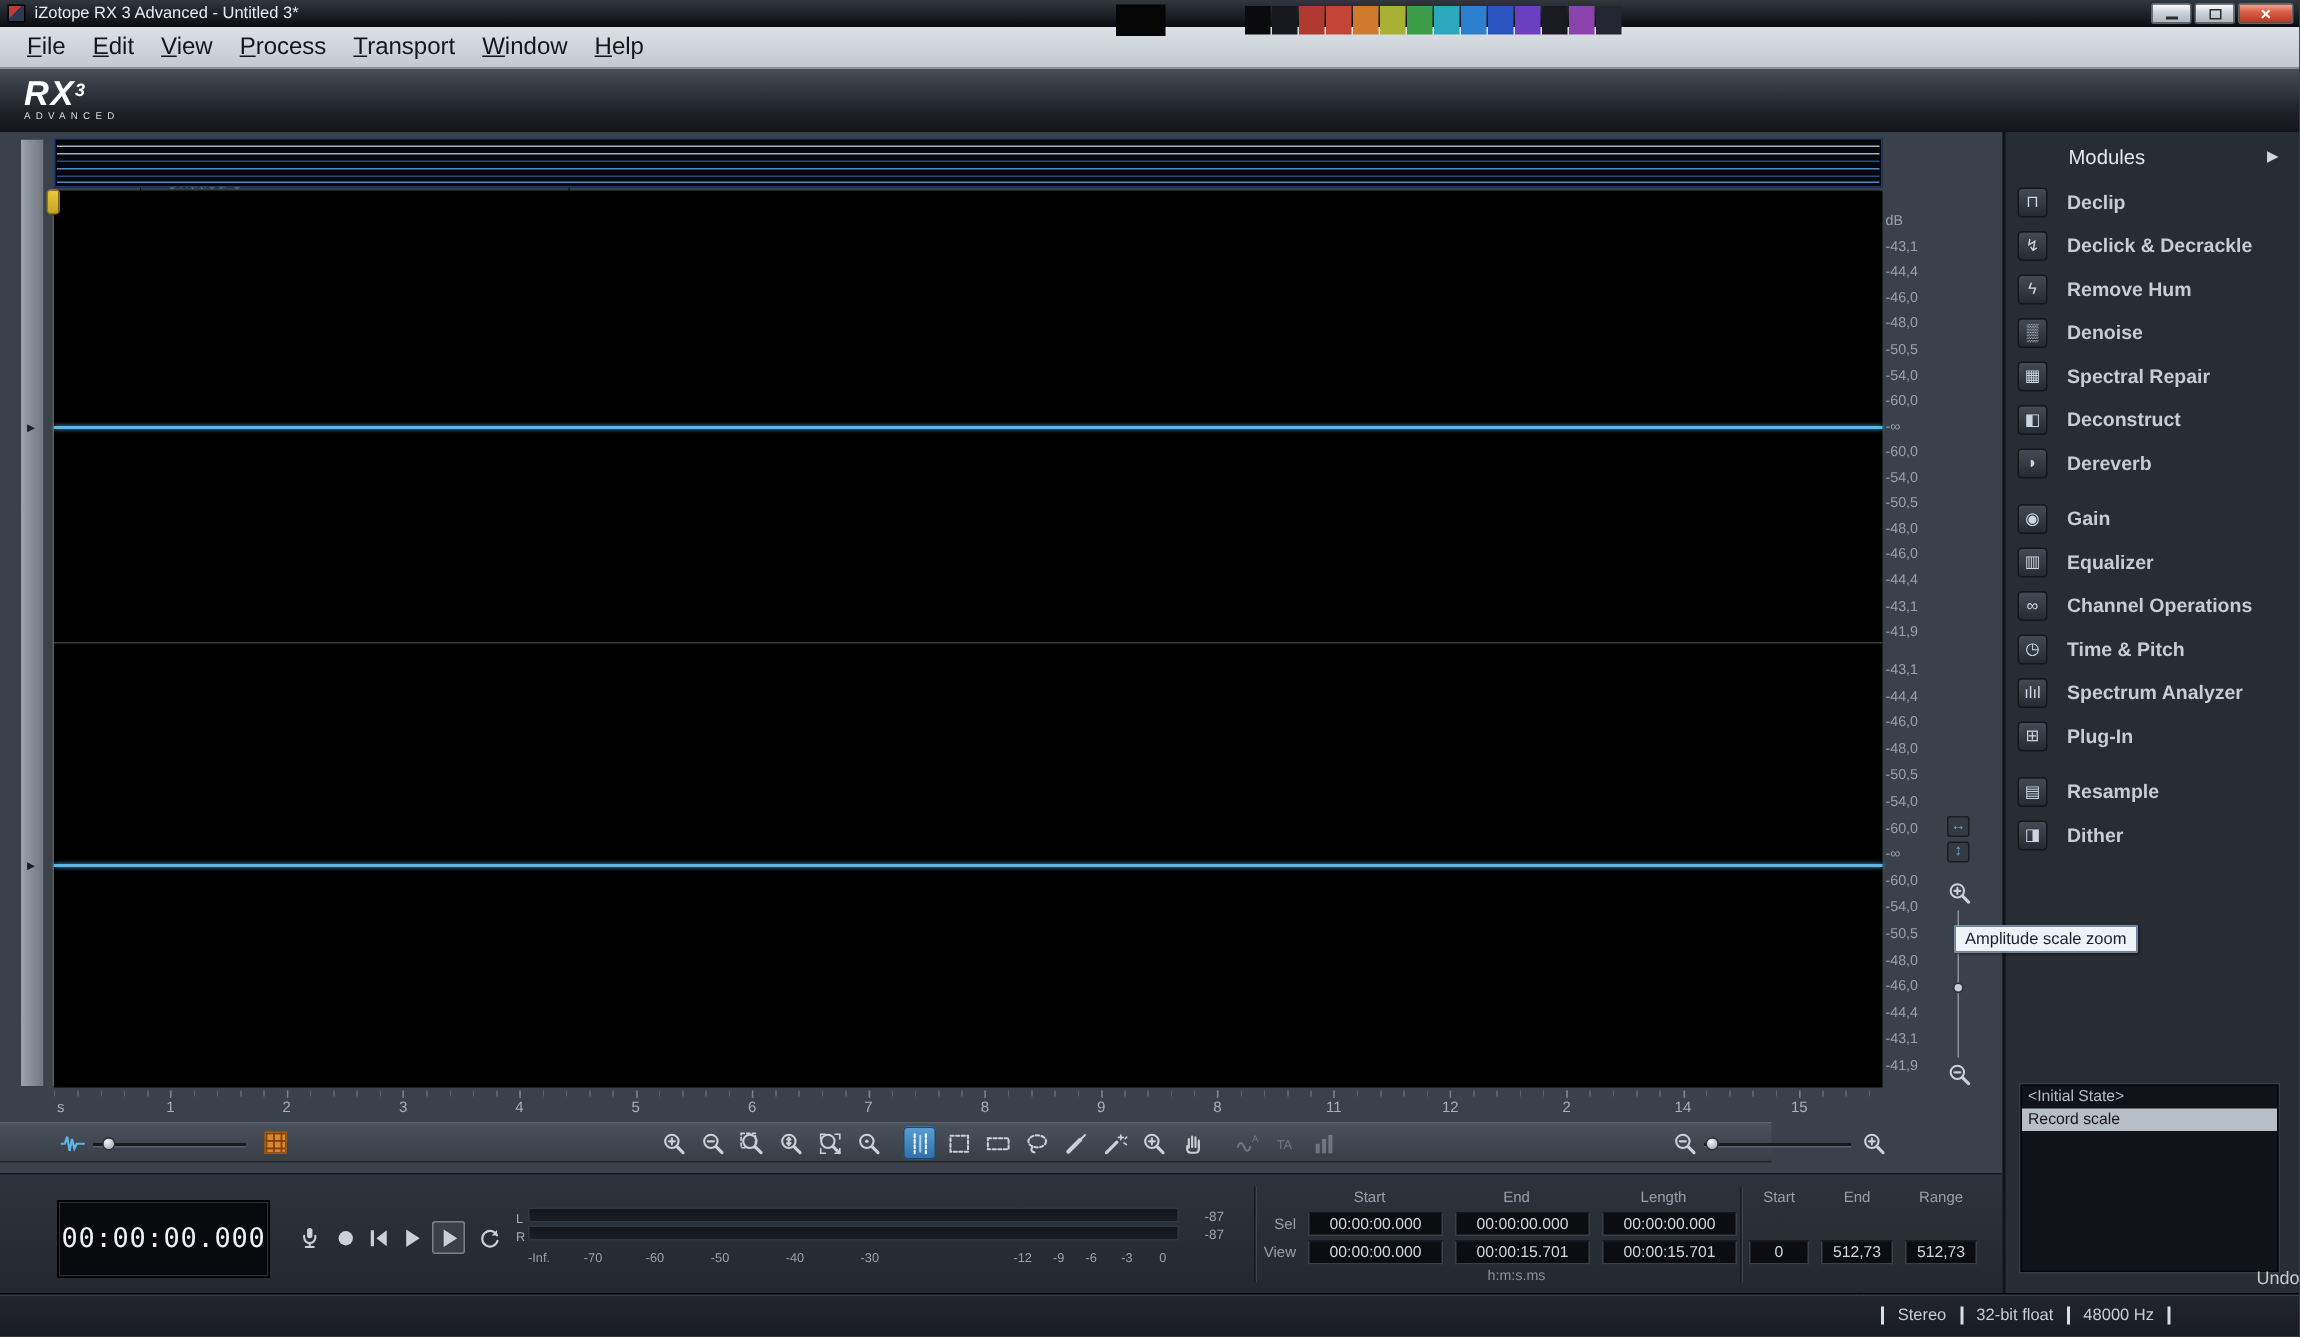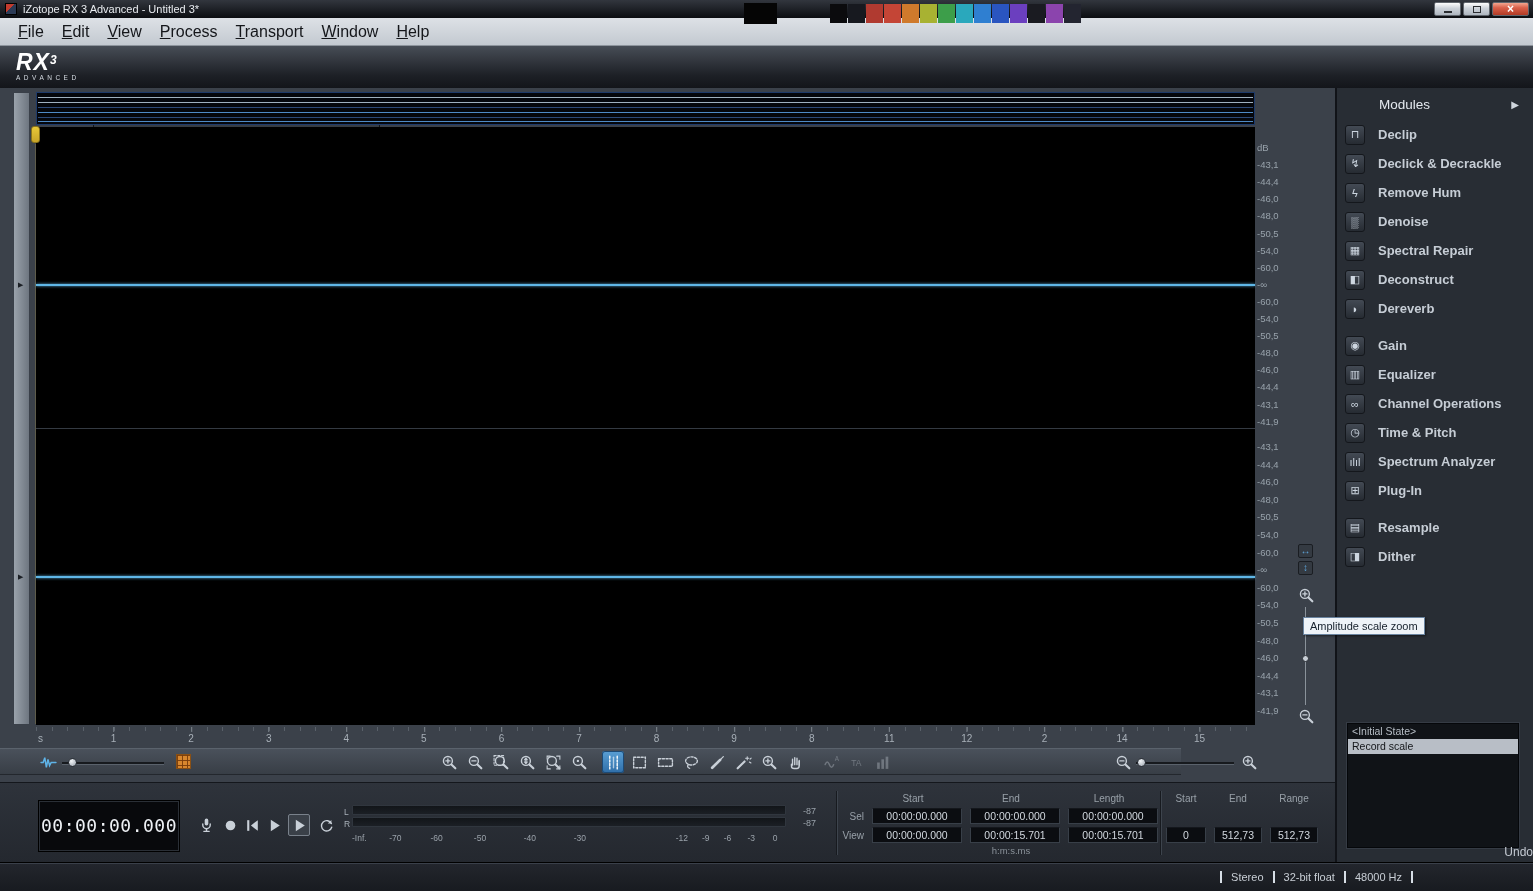--- a/index.html
+++ b/index.html
@@ -108,21 +108,21 @@
 .sel-row .cell{width:90px}
 .sel-unit{margin-left:28px;width:286px;text-align:center;font-size:9.5px;color:#8a929a;margin-top:2px}
 .freq-panel{position:absolute;left:1166px;top:10px;width:152px}
 .freq-headers{display:flex;gap:8px;font-size:10px;color:#98a0a8;height:12px}
 .freq-headers span{text-align:center}
 .fc1{width:40px}.fc2{width:48px}.fc3{width:48px}
 .freq-row{display:flex;gap:8px;margin-top:22px}
 .freq-unit{text-align:center;font-size:9.5px;color:#8a929a;margin-top:18px}
 
 
-.statusbar{position:absolute;left:0;top:862px;width:100%;height:29px;background:linear-gradient(#23262d,#181b20);border-top:1px solid #000;box-shadow:inset 0 1px 0 #3a404a;display:flex;align-items:center;justify-content:flex-end;padding-right:120px;gap:9px}
+.statusbar{position:absolute;left:0;top:862px;width:100%;height:29px;background:linear-gradient(#23262d,#181b20);border-top:1px solid #000;box-shadow:inset 0 1px 0 #3a404a;display:flex;align-items:center;justify-content:flex-end;padding-right:86px;gap:9px}
 .sb-item{font-size:11px;color:#c8ced5}
 .sb-sep{width:2px;height:12px;background:#d7dee6}
 
 
 .right-panel{position:absolute;left:1335px;top:88px;width:198px;height:774px;background:#282d34;border-left:2px solid #111318}
 .mod-header{height:32px;display:flex;align-items:center;padding-left:42px;position:relative}
 .mod-title{font-size:13.5px;font-weight:normal;color:#e3e8ee}
 .mod-arrow{position:absolute;right:14px;font-size:10px;color:#cfd6dd;cursor:pointer}
 .mod-row{height:29px;display:flex;align-items:center;gap:13px;padding-left:8px;cursor:pointer}
 .mod-icon{width:20px;height:20px;flex:none;background:linear-gradient(#434a54,#262b32);border:1px solid #14171c;border-radius:3px;color:#cdd6e0;font-size:11px;display:flex;align-items:center;justify-content:center;overflow:hidden}

